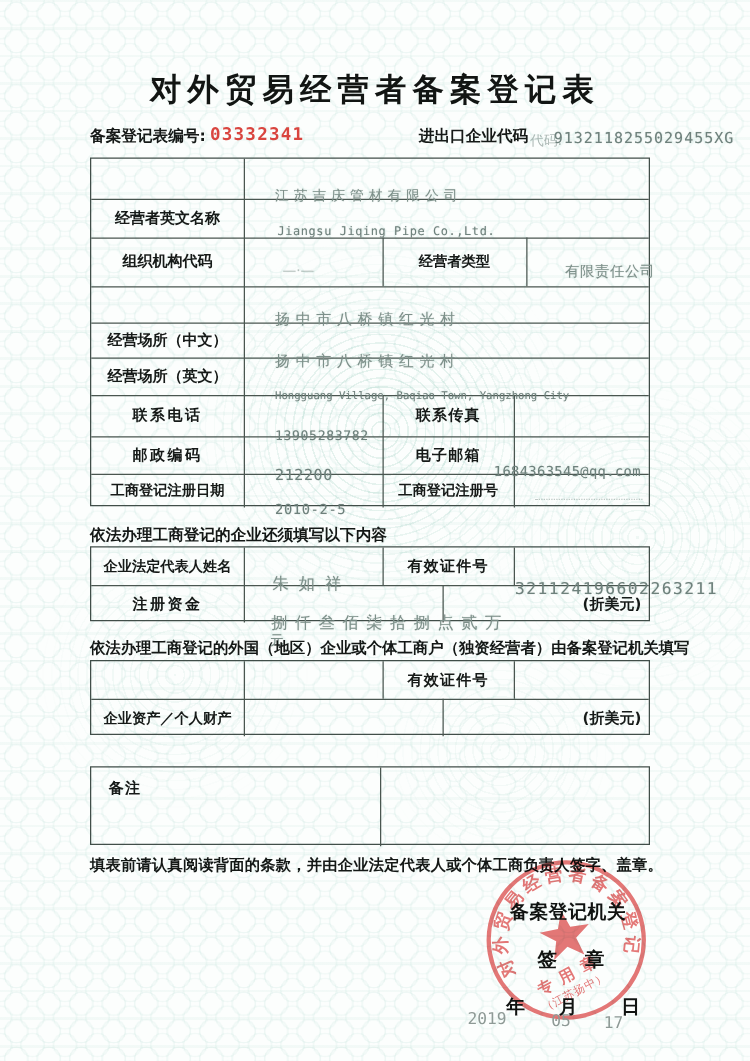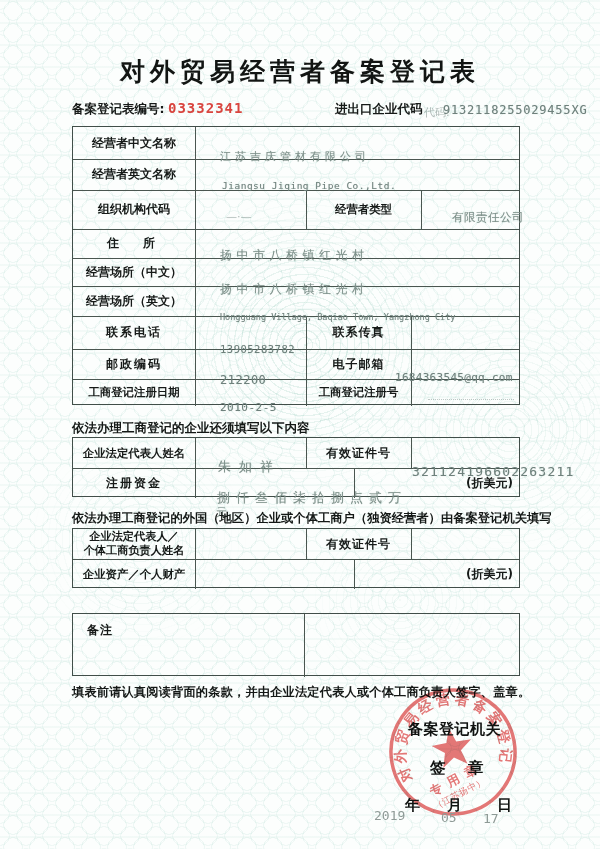--- a/index.html
+++ b/index.html
@@ -71,27 +71,25 @@
     <div class="hl" style="top:159px;"></div>
     <div class="hl" style="top:189px;"></div>
     <div class="hl" style="top:222px;"></div>
     <div class="hl" style="top:252px;"></div>
     <div class="vl" style="left:122px;top:0;height:279px;"></div>
     <div class="vl" style="left:233px;top:63px;height:39px;"></div>
     <div class="vl" style="left:348px;top:63px;height:39px;"></div>
     <div class="vl" style="left:233px;top:189px;height:90px;"></div>
     <div class="vl" style="left:338px;top:189px;height:90px;"></div>
 
-    <div class="lb" style="left:0;top:0;width:122px;height:32px;">经营者中文名称</div>
     <div class="lb" style="left:0;top:32px;width:122px;height:31px;">经营者英文名称</div>
     <div class="lb" style="left:0;top:63px;width:122px;height:39px;">组织机构代码</div>
     <div class="lb small" style="left:233px;top:63px;width:115px;height:39px;flex-direction:column;">
       <span class="twoline">经营者类型</span>
     </div>
-    <div class="lb" style="left:0;top:102px;width:122px;height:29px;letter-spacing:6px;">住　所</div>
     <div class="lb" style="left:0;top:131px;width:122px;height:28px;">经营场所（中文）</div>
     <div class="lb" style="left:0;top:159px;width:122px;height:30px;">经营场所（英文）</div>
     <div class="lb" style="left:0;top:189px;width:122px;height:33px;letter-spacing:2px;">联系电话</div>
     <div class="lb" style="left:233px;top:189px;width:105px;height:33px;letter-spacing:1px;">联系传真</div>
     <div class="lb" style="left:0;top:222px;width:122px;height:30px;letter-spacing:2px;">邮政编码</div>
     <div class="lb" style="left:233px;top:222px;width:105px;height:30px;letter-spacing:1px;">电子邮箱</div>
     <div class="lb small" style="left:0;top:252px;width:122px;height:27px;">工商登记注册日期</div>
     <div class="lb small" style="left:233px;top:252px;width:105px;height:27px;">工商登记注册号</div>
   </div>
 
@@ -128,24 +126,20 @@
   <span class="v" style="left:216px;top:505px;font-size:11px;">元</span>
 
   <div class="stitle" style="left:72px;top:510px;font-size:12.3px;">依法办理工商登记的外国（地区）企业或个体工商户（独资经营者）由备案登记机关填写</div>
 
   <div class="tbl" style="left:72px;top:528px;width:448px;height:60px;">
     <div class="hl" style="top:30px;"></div>
     <div class="vl" style="left:122px;top:0;height:60px;"></div>
     <div class="vl" style="left:233px;top:0;height:30px;"></div>
     <div class="vl" style="left:338px;top:0;height:30px;"></div>
     <div class="vl" style="left:281px;top:30px;height:30px;"></div>
-    <div class="lb small" style="left:0;top:0;width:122px;height:30px;flex-direction:column;font-size:11.2px;">
-      <span class="twoline">企业法定代表人／</span>
-      <span class="twoline">个体工商负责人姓名</span>
-    </div>
     <div class="lb" style="left:233px;top:0;width:105px;height:30px;letter-spacing:1px;">有效证件号</div>
     <div class="lb small" style="left:0;top:30px;width:122px;height:30px;">企业资产／个人财产</div>
     <div class="lb" style="left:338px;top:30px;width:102px;height:30px;justify-content:flex-end;padding-right:4px;">(折美元)</div>
   </div>
 
   <div class="tbl" style="left:72px;top:613px;width:448px;height:63px;">
     <div class="vl" style="left:231px;top:0;height:63px;"></div>
     <span class="bl" style="left:14px;top:8px;font-size:12px;letter-spacing:1px;">备注</span>
   </div>
 

